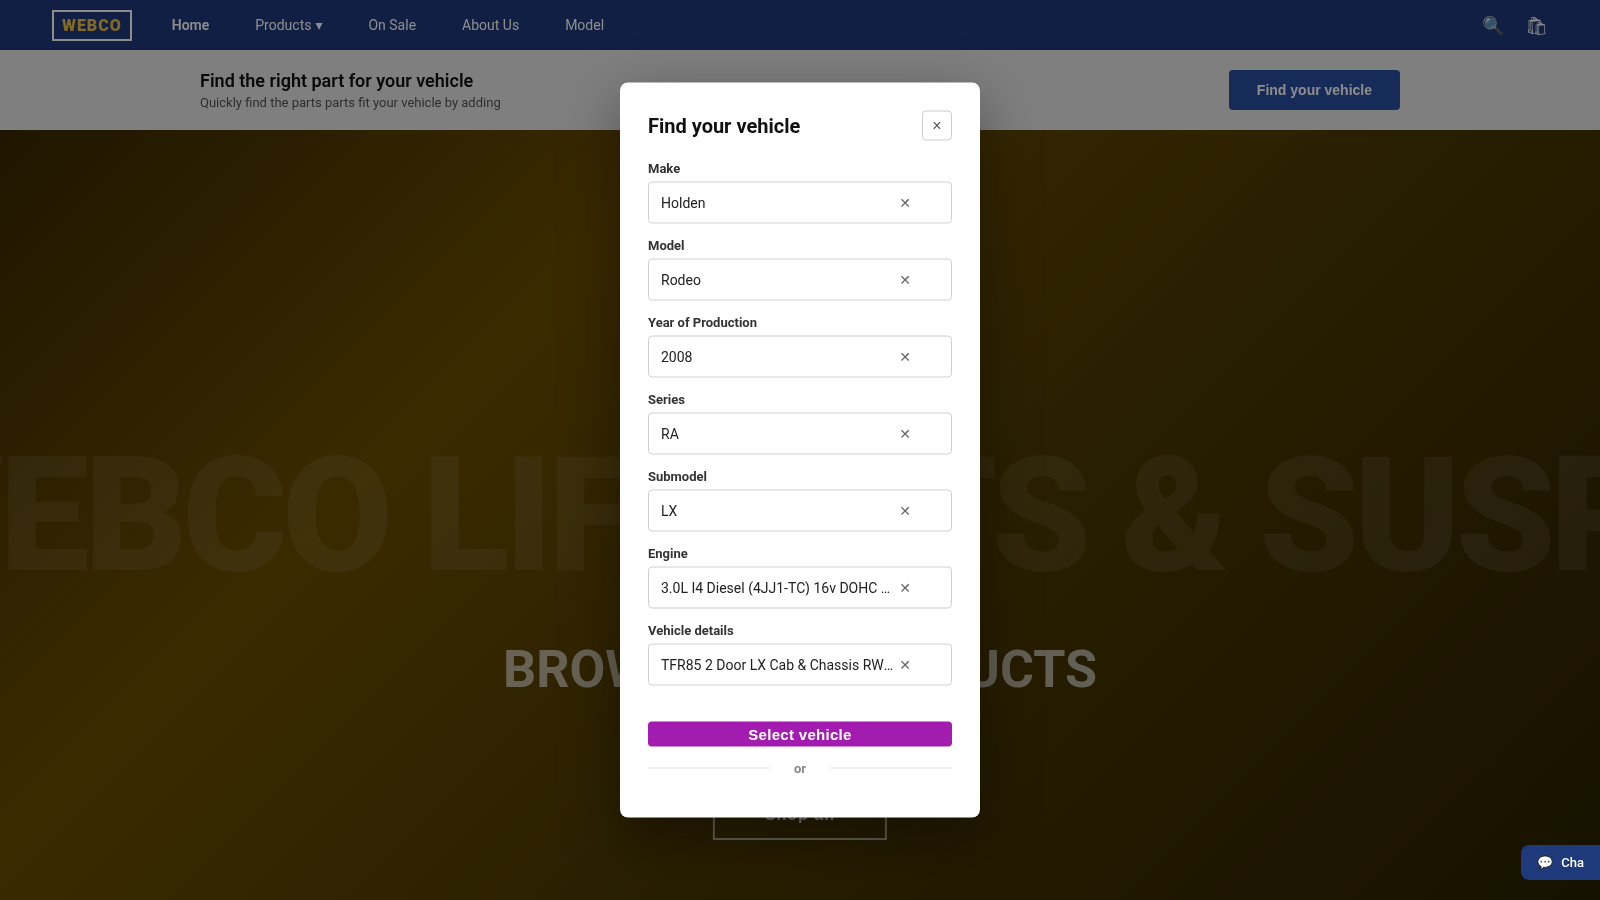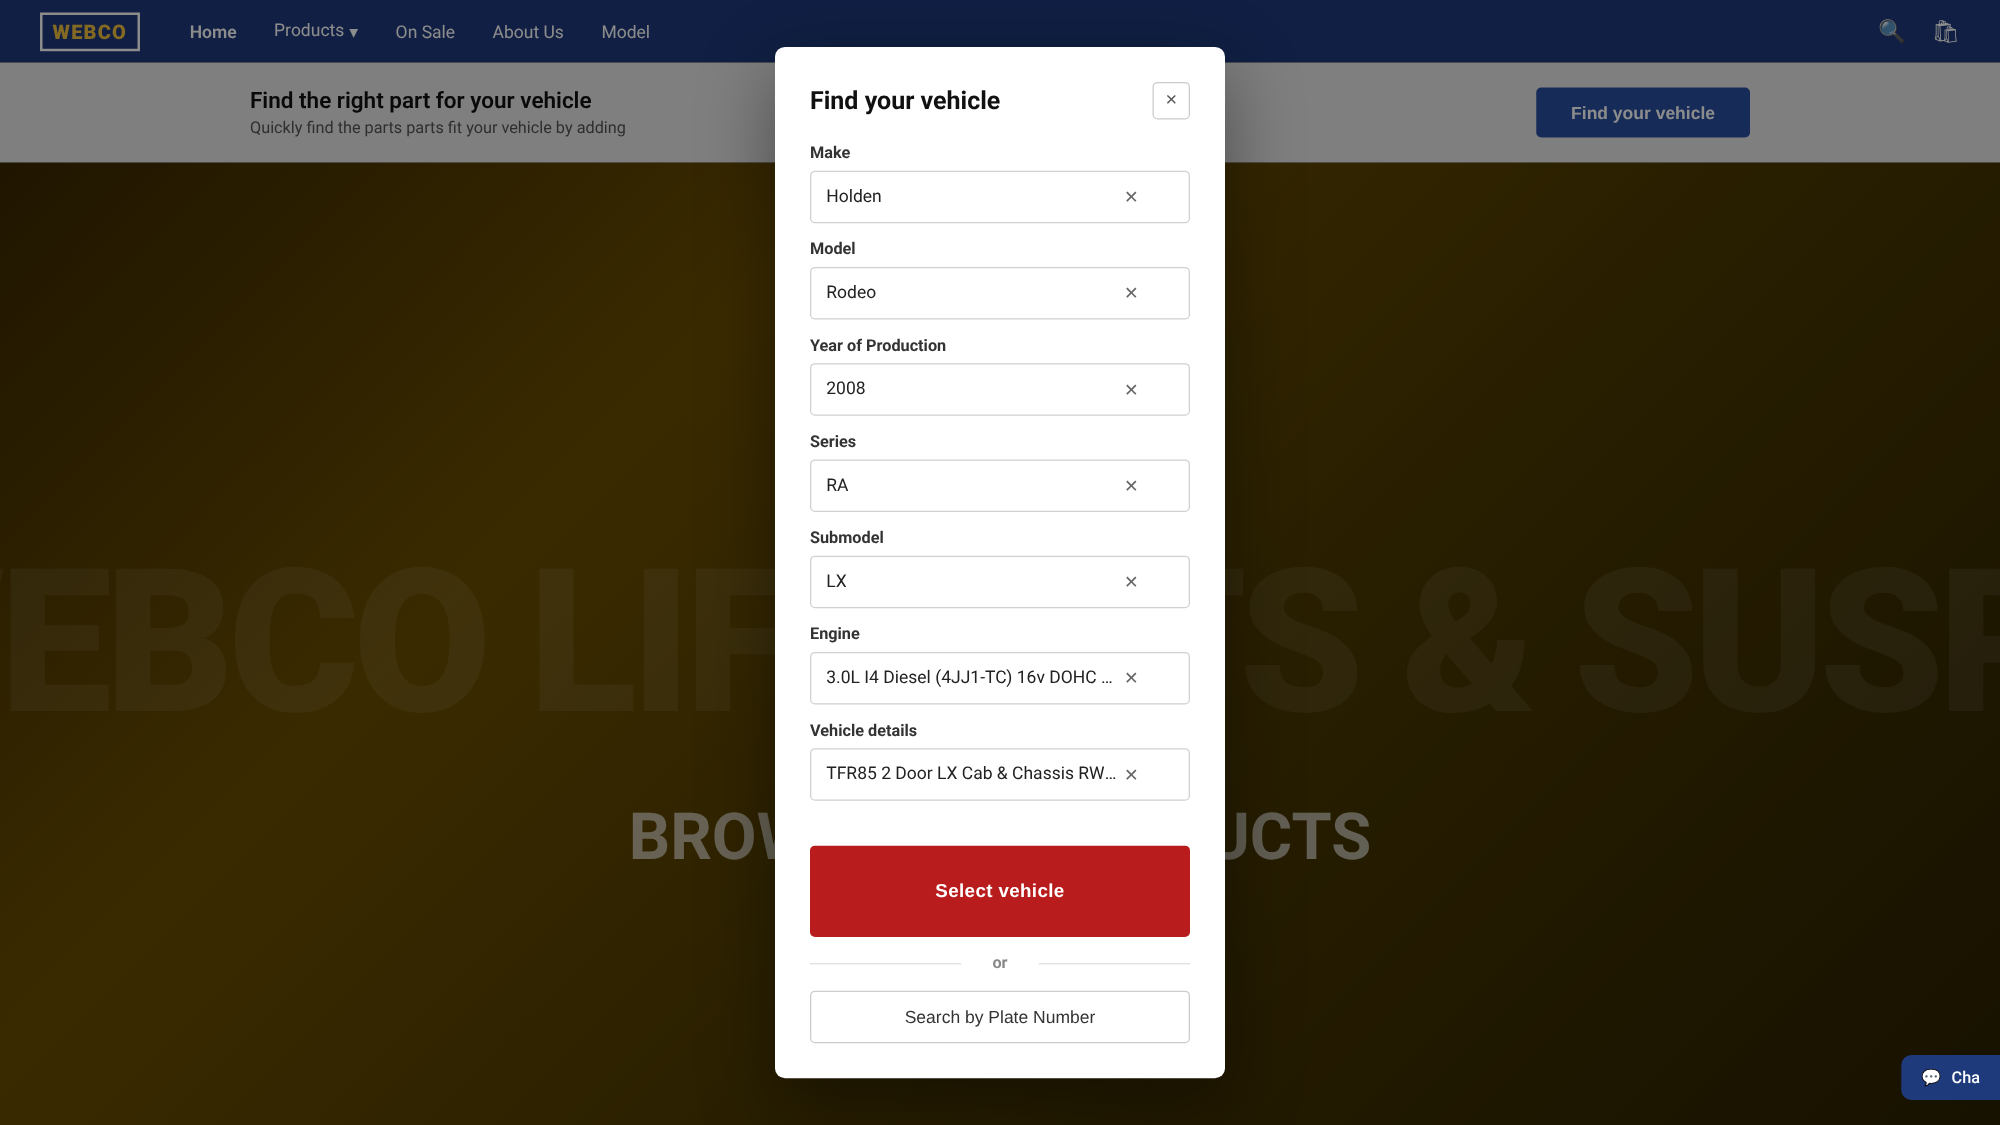--- a/index.html
+++ b/index.html
@@ -6,35 +6,35 @@
     body { font-family: -apple-system, BlinkMacSystemFont, 'Segoe UI', Roboto, sans-serif; width: 1600px; height: 900px; overflow: hidden; position: relative; background: #1a1a1a; }
 
     
     .navbar {
       position: absolute;
       top: 0; left: 0; right: 0;
       height: 50px;
       background: #1e3a7a;
       display: flex;
       align-items: center;
-      padding: 0 32px;
+      padding: 0 52px;
       z-index: 1;
     }
     .navbar-logo {
       background: #1e3a7a;
       border: 2px solid #fff;
       color: #fff;
       font-weight: 900;
       font-size: 16px;
       padding: 4px 8px;
       letter-spacing: 1px;
       margin-right: 40px;
     }
     .navbar-logo span { color: #f0c040; }
-    .nav-links { display: flex; gap: 30px; align-items: flex-end; flex: 1; }
+    .nav-links { display: flex; gap: 46px; align-items: center; flex: 1; }
     .nav-link {
       color: #fff;
       text-decoration: none;
       font-size: 14px;
       cursor: pointer;
     }
     .nav-link.active { font-weight: 600; }
     .nav-link-with-arrow { display: flex; align-items: center; gap: 4px; }
     .nav-icons { display: flex; gap: 20px; margin-left: auto; }
     .nav-icon { color: #fff; font-size: 18px; cursor: pointer; }
@@ -186,24 +186,24 @@
     .field-clear {
       width: 20px; height: 20px;
       display: flex; align-items: center; justify-content: center;
       cursor: pointer;
       color: #666;
       font-size: 14px;
       flex-shrink: 0;
     }
     .select-vehicle-btn {
       width: 100%;
-      background: #b91c1c;
+      background: #a21caf;
       color: #fff;
       border: none;
-      padding: 28px;
+      padding: 4px;
       font-size: 15px;
       font-weight: 600;
       border-radius: 4px;
       cursor: pointer;
       margin-top: 22px;
       letter-spacing: 0.3px;
     }
     .divider-row {
       display: flex;
       align-items: center;
@@ -358,20 +358,19 @@
     <button class="select-vehicle-btn">Select vehicle</button>
 
     
     <div class="divider-row">
       <div class="divider-line"></div>
       <span class="divider-text">or</span>
       <div class="divider-line"></div>
     </div>
 
     
-    <button class="plate-search-btn">Search by Plate Number</button>
   </div>
 </div>
 
 <div class="chat-widget">
   <span>💬</span>
   <span>Cha</span>
 </div>
 
 </body></html>

